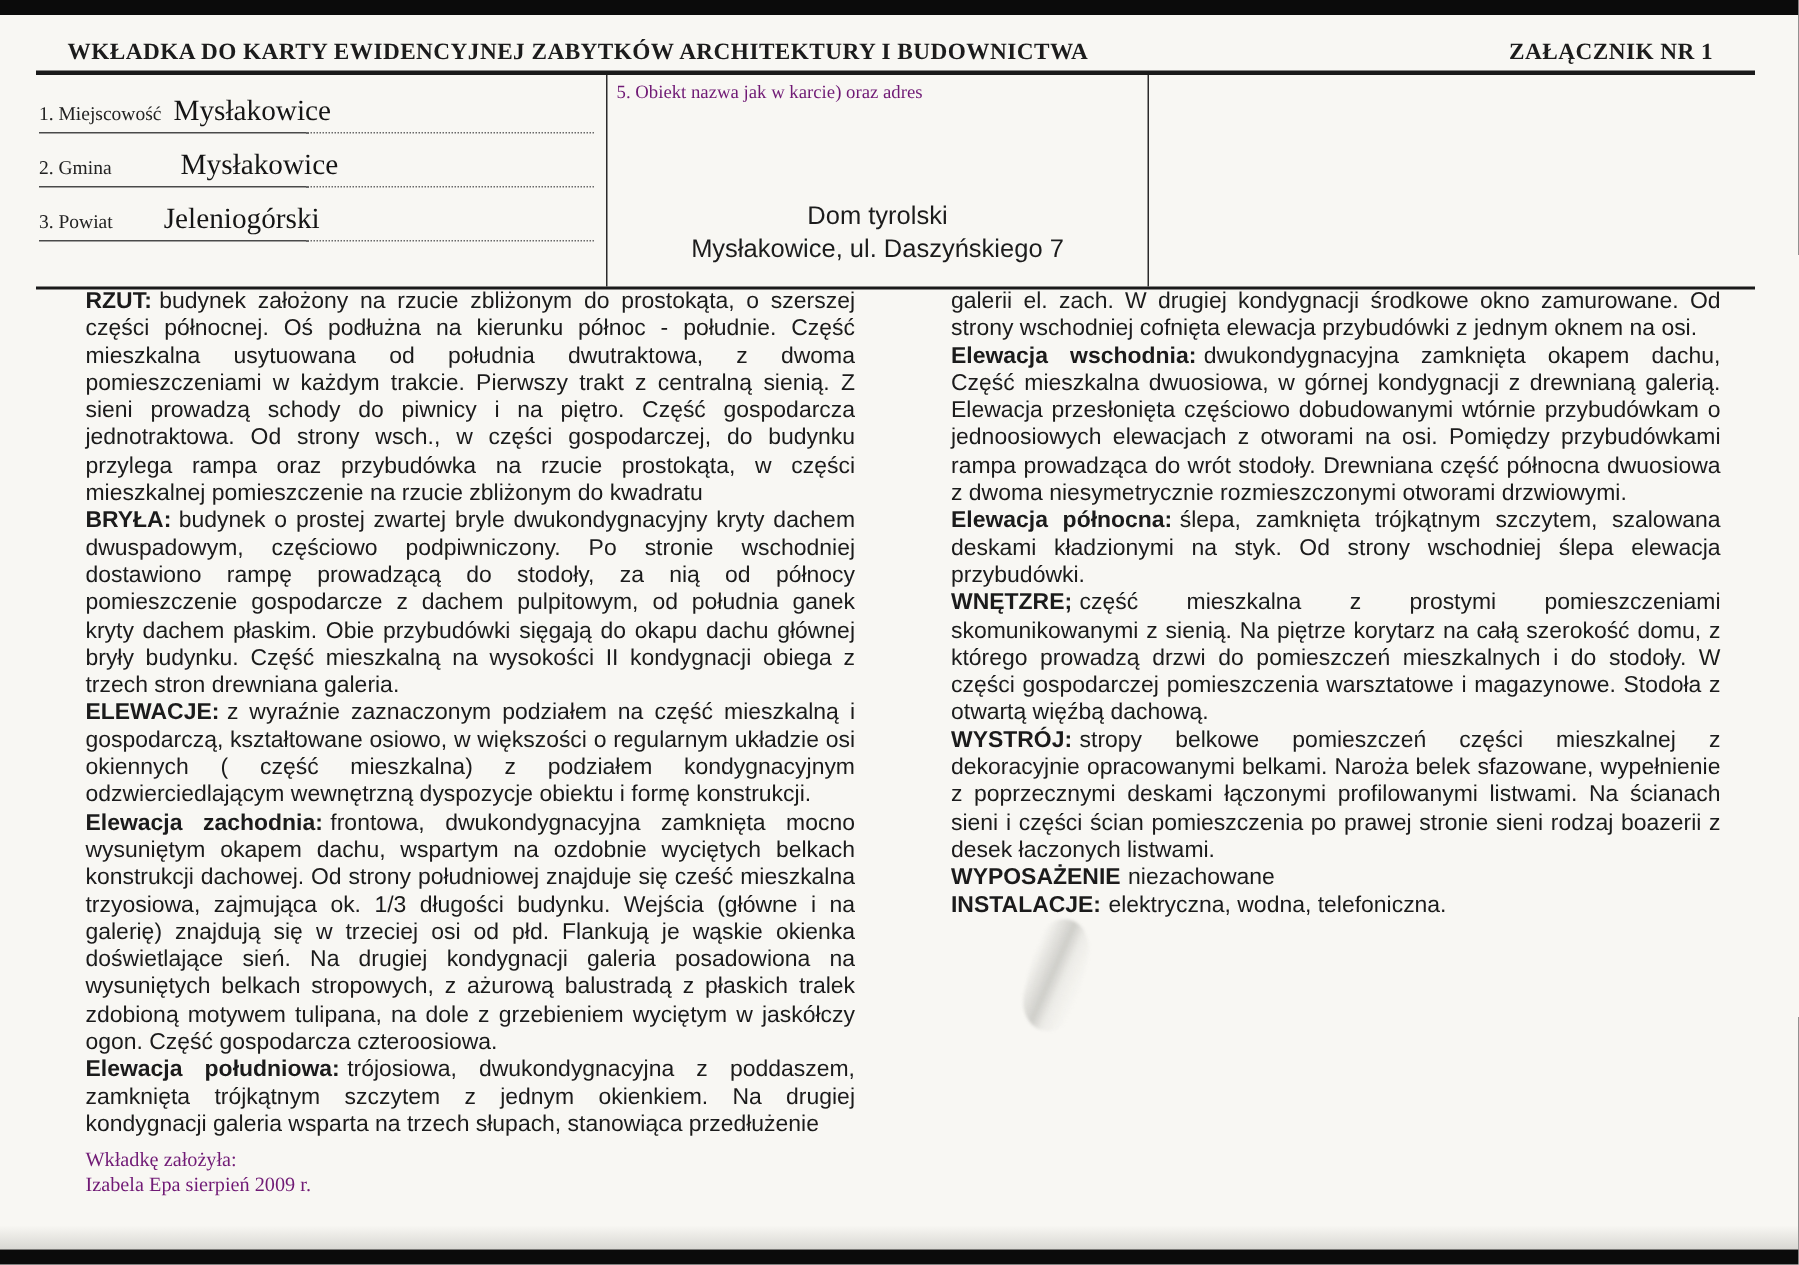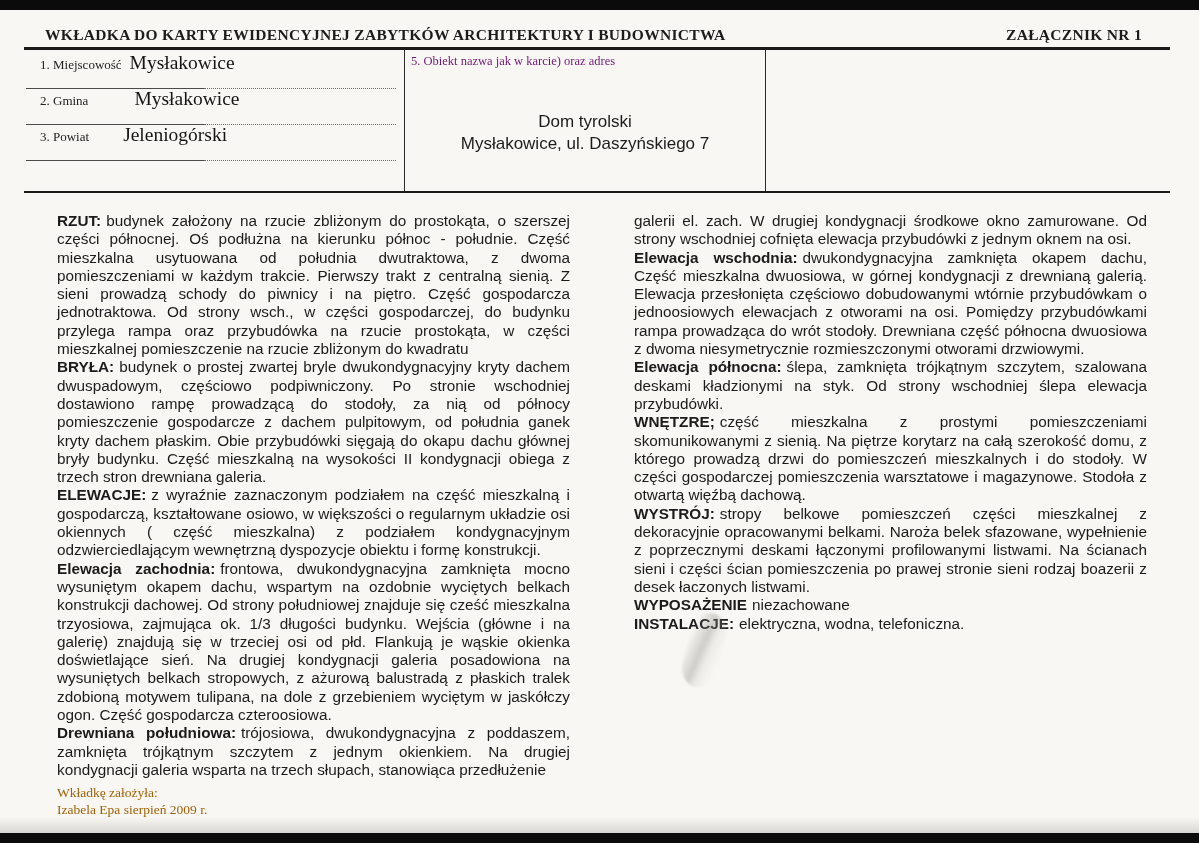--- a/index.html
+++ b/index.html
@@ -26,45 +26,45 @@
 
   
   .formtable { position:absolute; top:47px; left:24px; width:1146px; height:146px;
     border-top:3px solid #1a1a1a; border-bottom:2px solid #1a1a1a; }
   .cell { position:absolute; top:0; bottom:0; }
   .cell-left  { left:0;     width:381px; border-right:1px solid #2b2b2b; padding:2px 8px 0 2px; }
   .cell-mid   { left:381px; width:361px; border-right:1px solid #2b2b2b; }
   .cell-right { left:742px; right:0; }
   .cell-caption { font-family:"Liberation Serif", serif; font-size:12.5px;
     padding:4px 0 0 6px; color:#701a75; }
-  .cell-mid .cell-value  { margin-top:42px; text-align:center; font-size:17px; line-height:22px; }
+  .cell-mid .cell-value  { margin-top:64px; text-align:center; font-size:17px; line-height:22px; }
   .cell-right .cell-value{ margin-top:26px; text-align:center; font-size:17px; }
 
   .field-row { position:relative; }
   .fr-0 { height:37px; } .fr-1 { height:36px; } .fr-2 { height:36px; } .fr-3 { height:32px; }
-  .field-line { position:absolute; bottom:15px; left:0; right:0; white-space:nowrap;margin-left:14px; }
+  .field-line { position:absolute; bottom:3px; left:0; right:0; white-space:nowrap; }
   .f-label { font-family:"Liberation Serif", serif; font-size:13px; color:#222; }
   .f-value { font-family:"Liberation Serif", serif; font-size:19.5px; color:#151515; }
   .fr-0 .f-value { margin-left:8px; }
   .fr-1 .f-value { margin-left:46px; }
   .fr-2 .f-value { margin-left:34px; }
   .fr-3 .f-value { margin-left:8px; }
   .f-underline { position:absolute; bottom:0; left:0; right:0; display:flex; height:2px; }
   .u-solid { width:48%; border-bottom:1px solid #4a4a4a; }
   .u-dots  { flex:1;    border-bottom:1px dotted #6a6a6a; }
 
   
-  .cols { position:absolute; top:212px; left:57px; width:1090px; display:flex; gap:64px; }
+  .cols { position:absolute; top:192px; left:57px; width:1090px; display:flex; gap:64px; }
   .col { width:521px; font-size:15.3px; line-height:18.3px; text-align:justify; color:#1b1b1b; }
   .par { margin:0; }
   .par b { margin-right:5px; }
   .par b:empty { display:none; margin:0; }
 
   .footer { margin-top:5px; font-family:"Liberation Serif", serif;
-    font-size:13.5px; line-height:17px; text-align:left; color:#a16207; }
+    font-size:13.5px; line-height:17px; text-align:left; color:#701a75; }
 
   
   .crease { position:absolute; left:686px; top:612px; width:36px; height:76px;
     background:linear-gradient(100deg, rgba(150,150,145,0) 10%, rgba(140,140,135,0.38) 45%,
       rgba(185,185,180,0.18) 62%, rgba(150,150,145,0) 90%);
     transform:rotate(14deg); filter:blur(1px); border-radius:50% / 30%; }
 </style>
 </head>
 <body>
 
@@ -119,21 +119,21 @@
 
   </div>
 
   <div class="cols">
 
     <div class="col">
       <p class="par"><b>RZUT:</b><span>budynek założony na rzucie zbliżonym do prostokąta, o szerszej części północnej. Oś podłużna na kierunku północ - południe. Część mieszkalna usytuowana od południa dwutraktowa, z dwoma pomieszczeniami w każdym trakcie. Pierwszy trakt z centralną sienią. Z sieni prowadzą schody do piwnicy i na piętro. Część gospodarcza jednotraktowa. Od strony wsch., w części gospodarczej, do budynku przylega rampa oraz przybudówka na rzucie prostokąta, w części mieszkalnej pomieszczenie na rzucie zbliżonym do kwadratu</span></p>
       <p class="par"><b>BRYŁA:</b><span>budynek o prostej zwartej bryle dwukondygnacyjny kryty dachem dwuspadowym, częściowo podpiwniczony. Po stronie wschodniej dostawiono rampę prowadzącą do stodoły, za nią od północy pomieszczenie gospodarcze z dachem pulpitowym, od południa ganek kryty dachem płaskim. Obie przybudówki sięgają do okapu dachu głównej bryły budynku. Część mieszkalną na wysokości II kondygnacji obiega z trzech stron drewniana galeria.</span></p>
       <p class="par"><b>ELEWACJE:</b><span>z wyraźnie zaznaczonym podziałem na część mieszkalną i gospodarczą, kształtowane osiowo, w większości o regularnym układzie osi okiennych ( część mieszkalna) z podziałem kondygnacyjnym odzwierciedlającym wewnętrzną dyspozycje obiektu i formę konstrukcji.</span></p>
       <p class="par"><b>Elewacja zachodnia:</b><span>frontowa, dwukondygnacyjna zamknięta mocno wysuniętym okapem dachu, wspartym na ozdobnie wyciętych belkach konstrukcji dachowej. Od strony południowej znajduje się cześć mieszkalna trzyosiowa, zajmująca ok. 1/3 długości budynku. Wejścia (główne i na galerię) znajdują się w trzeciej osi od płd. Flankują je wąskie okienka doświetlające sień. Na drugiej kondygnacji galeria posadowiona na wysuniętych belkach stropowych, z ażurową balustradą z płaskich tralek zdobioną motywem tulipana, na dole z grzebieniem wyciętym w jaskółczy ogon. Część gospodarcza czteroosiowa.</span></p>
-      <p class="par"><b>Drewniana południowa:</b><span>trójosiowa, dwukondygnacyjna z poddaszem, zamknięta trójkątnym szczytem z jednym okienkiem. Na drugiej kondygnacji galeria wsparta na trzech słupach, stanowiąca przedłużenie</span></p>
+      <p class="par"><b>Elewacja południowa:</b><span>trójosiowa, dwukondygnacyjna z poddaszem, zamknięta trójkątnym szczytem z jednym okienkiem. Na drugiej kondygnacji galeria wsparta na trzech słupach, stanowiąca przedłużenie</span></p>
       <div class="footer">
         <div>Wkładkę założyła:</div>
         <div>Izabela Epa sierpień 2009 r.</div>
       </div>
     </div>
 
     <div class="col">
       <p class="par"><span>galerii el. zach. W drugiej kondygnacji środkowe okno zamurowane. Od strony wschodniej cofnięta elewacja przybudówki z jednym oknem na osi.</span></p>
       <p class="par"><b>Elewacja wschodnia:</b><span>dwukondygnacyjna zamknięta okapem dachu, Część mieszkalna dwuosiowa, w górnej kondygnacji z drewnianą galerią. Elewacja przesłonięta częściowo dobudowanymi wtórnie przybudówkam o jednoosiowych elewacjach z otworami na osi. Pomiędzy przybudówkami rampa prowadząca do wrót stodoły. Drewniana część północna dwuosiowa z dwoma niesymetrycznie rozmieszczonymi otworami drzwiowymi.</span></p>
       <p class="par"><b>Elewacja północna:</b><span>ślepa, zamknięta trójkątnym szczytem, szalowana deskami kładzionymi na styk. Od strony wschodniej ślepa elewacja przybudówki.</span></p>

